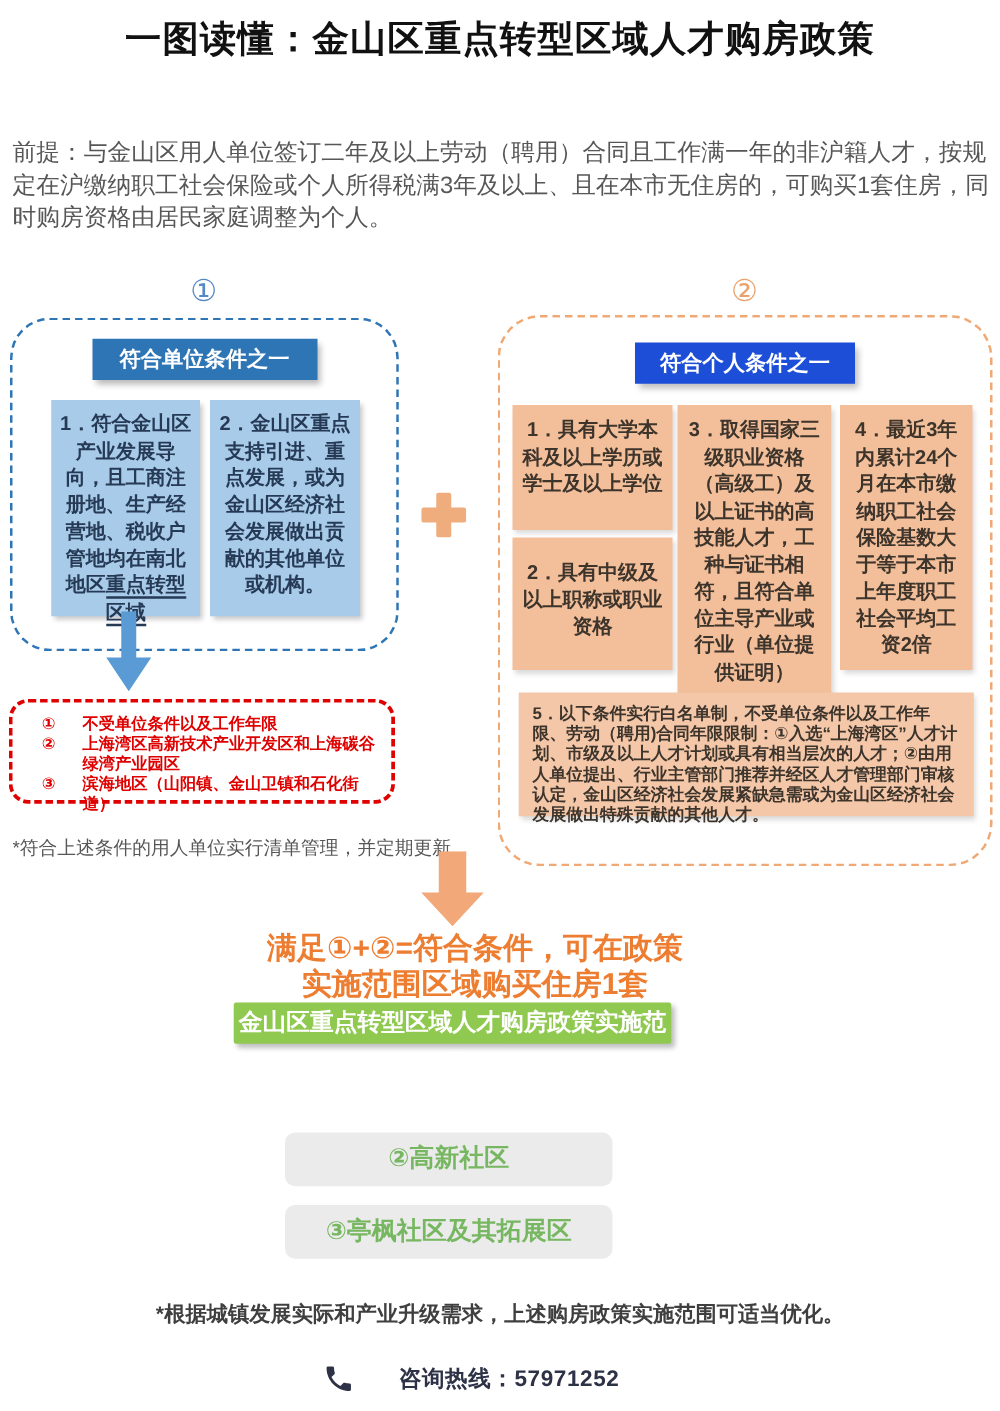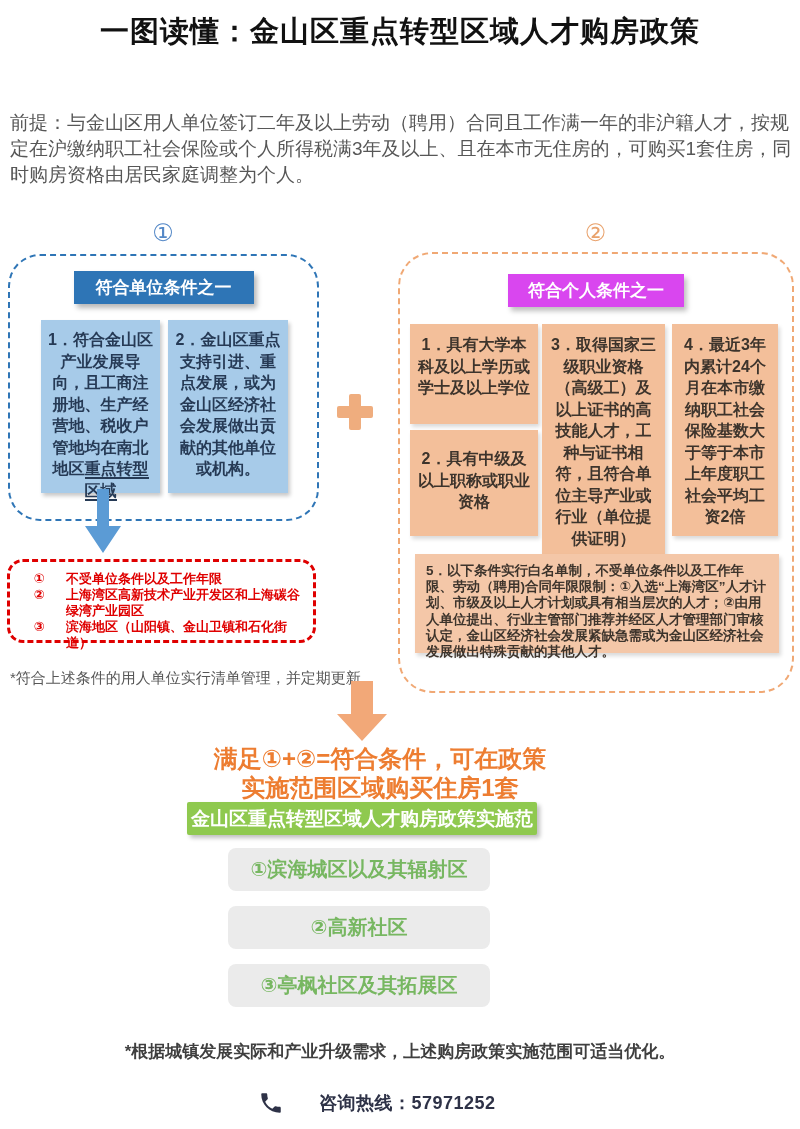--- a/index.html
+++ b/index.html
@@ -41,21 +41,21 @@
 
   .unit-note { position:absolute; left:10px; top:669px; font-size:15px; color:#575757; font-weight:500; }
 
   
   .plus { position:absolute; left:337px; top:394px; }
 
   
   .personal-wrap { position:absolute; left:398px; top:252px; width:396px; height:441px;
                    border:2px dashed #f0a874; border-radius:34px; }
   .personal-header { position:absolute; left:50%; transform:translateX(-50%); top:20px;
-                     background:#d946ef; color:#ffffff; font-size:17px; font-weight:700;
+                     background:#1d4ed8; color:#ffffff; font-size:17px; font-weight:700;
                      padding:5px 20px; white-space:nowrap; box-shadow:3px 4px 5px rgba(0,0,0,.25); }
   .p-box { position:absolute; background:#f3bf9a; box-shadow:2px 3px 4px rgba(0,0,0,.15);
            font-size:16px; line-height:21.5px; font-weight:600; color:#3d342c; text-align:center; }
   .p-box-1 { left:10px;  top:70px;  width:128px; height:100px; padding:10px 8px; }
   .p-box-2 { left:10px;  top:176px; width:128px; height:106px; padding:18px 8px; }
   .p-box-3 { left:142px; top:70px;  width:123px; height:264px; padding:10px 6px; }
   .p-box-4 { left:272px; top:70px;  width:106px; height:212px; padding:10px 6px; }
   .p-box-5 { left:15px;  top:300px; width:364px; height:99px; background:#f4c7a8;
              padding:9px 11px; font-size:13.5px; line-height:16.2px; text-align:left; }
 
@@ -138,21 +138,20 @@
     <polygon points="18,0 40,0 40,33 54,33 29,60 4,33 18,33" fill="#f2a878"></polygon>
   </svg>
 
   <div class="conclusion">
     <div>满足①+②=符合条件，可在政策</div>
     <div>实施范围区域购买住房1套</div>
   </div>
 
   <div class="scope-title">金山区重点转型区域人才购房政策实施范围</div>
 
-  <div class="scope-item scope-item-1">①滨海城区以及其辐射区</div>
   <div class="scope-item scope-item-2">②高新社区</div>
   <div class="scope-item scope-item-3">③亭枫社区及其拓展区</div>
 
   <div class="scope-note">*根据城镇发展实际和产业升级需求，上述购房政策实施范围可适当优化。</div>
 
   <div class="hotline">
     <svg width="26" height="26" viewBox="0 0 24 24">
       <path fill="#2e3247" d="M6.62 10.79c1.44 2.83 3.76 5.14 6.59 6.59l2.2-2.2c.27-.27.67-.36 1.02-.24 1.12.37 2.33.57 3.57.57.55 0 1 .45 1 1V20c0 .55-.45 1-1 1-9.39 0-17-7.61-17-17 0-.55.45-1 1-1h3.5c.55 0 1 .45 1 1 0 1.25.2 2.45.57 3.57.11.35.03.74-.25 1.02l-2.2 2.2z"></path>
     </svg>
     <span class="hotline-text">咨询热线：57971252</span>

